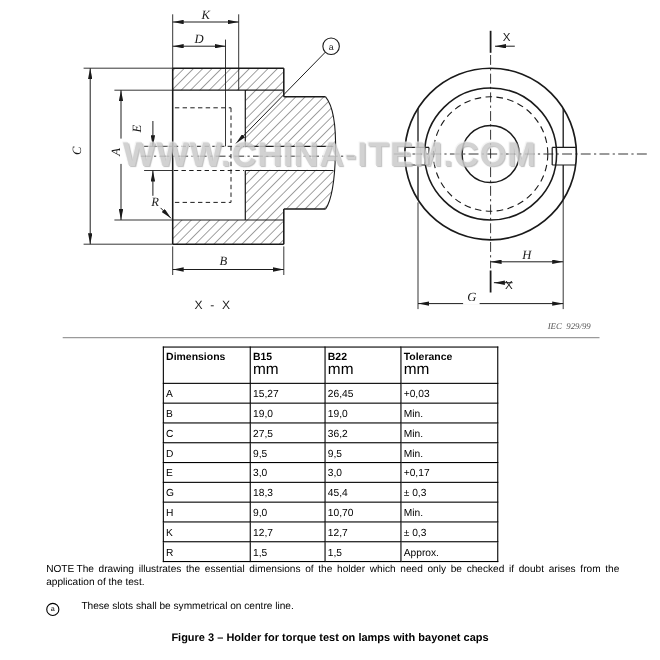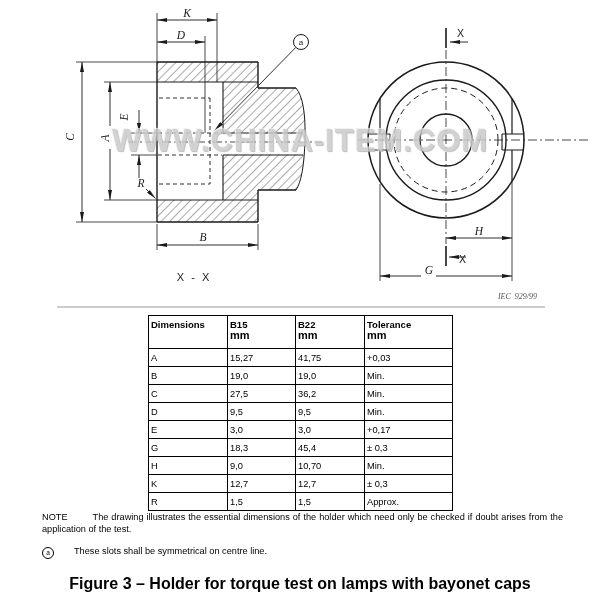--- a/index.html
+++ b/index.html
@@ -19,30 +19,30 @@
   .watermark{position:absolute;left:0;top:123px;width:600px;text-align:center;
              font-weight:bold;font-size:31px;letter-spacing:1px;color:var(--watermark_color,#cbcbcb);
              text-shadow:1px 1px 1px #b3b3b3,-1px -1px 1px #efefef;opacity:.85;
              pointer-events:none;white-space:nowrap;}
   table.dims{position:absolute;left:148px;top:315px;border-collapse:collapse;table-layout:fixed;}
   table.dims th,table.dims td{border:1.2px solid #000;text-align:left;vertical-align:middle;
              font-size:9.3px;padding:0 2px;}
   table.dims th{height:29px;vertical-align:top;padding-top:3px;}
   table.dims td{height:17px;}
   .ht{font-weight:bold;font-size:9.5px;line-height:11px;}
-  .hu{font-weight:bold;font-size:11px;line-height:10px;}
+  .hu{font-weight:normal;font-size:14px;line-height:10px;}
   .note{position:absolute;left:42px;top:512px;width:521px;margin:0;font-size:9.2px;
         line-height:11.5px;text-align:justify;}
-  .note-label{margin-right:25px;}
+  .note-label{margin-right:2px;}
   .footnote{position:absolute;left:42px;top:546px;width:520px;font-size:9.2px;}
   .fn-circle{display:inline-block;width:10px;height:10px;border:1px solid #000;border-radius:50%;
         font-size:6.5px;line-height:10px;text-align:center;vertical-align:-1px;}
   .fn-text{margin-left:20px;text-align:right;}
   .caption{position:absolute;left:0;top:575px;width:600px;text-align:center;
-        font-weight:bold;font-size:16px;}
+        font-weight:bold;font-size:10px;}
 </style>
 </head>
 <body>
 
 <div class="page">
 
   <svg class="drawing-svg" width="600" height="312" viewBox="0 0 600 312">
     <defs>
       <pattern id="hatch" width="6" height="6" patternUnits="userSpaceOnUse" patternTransform="rotate(45)">
         <line x1="0" y1="0" x2="0" y2="6" stroke="#2a2a2a" stroke-width="0.8"></line>
@@ -189,21 +189,21 @@
         <th>
           <div class="ht">Tolerance</div>
           <div class="hu">mm</div>
         </th>
       </tr>
     </thead>
     <tbody>
       <tr>
           <td>A</td>
           <td>15,27</td>
-          <td>41,75</td>
+          <td>26,45</td>
           <td>+0,03</td>
         </tr>
       <tr>
           <td>B</td>
           <td>19,0</td>
           <td>19,0</td>
           <td>Min.</td>
         </tr>
       <tr>
           <td>C</td>

